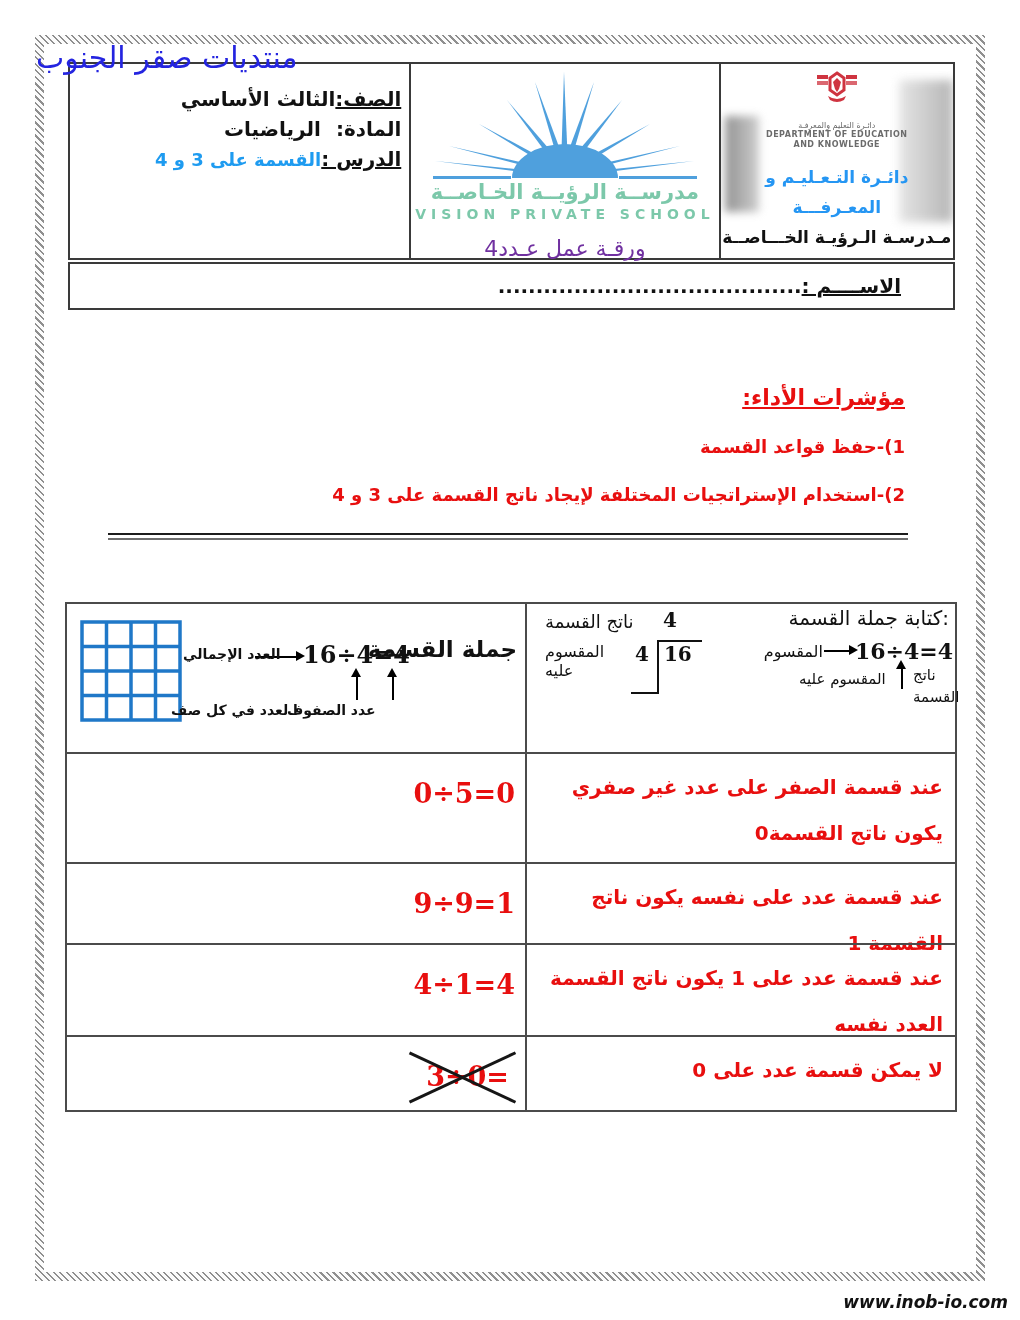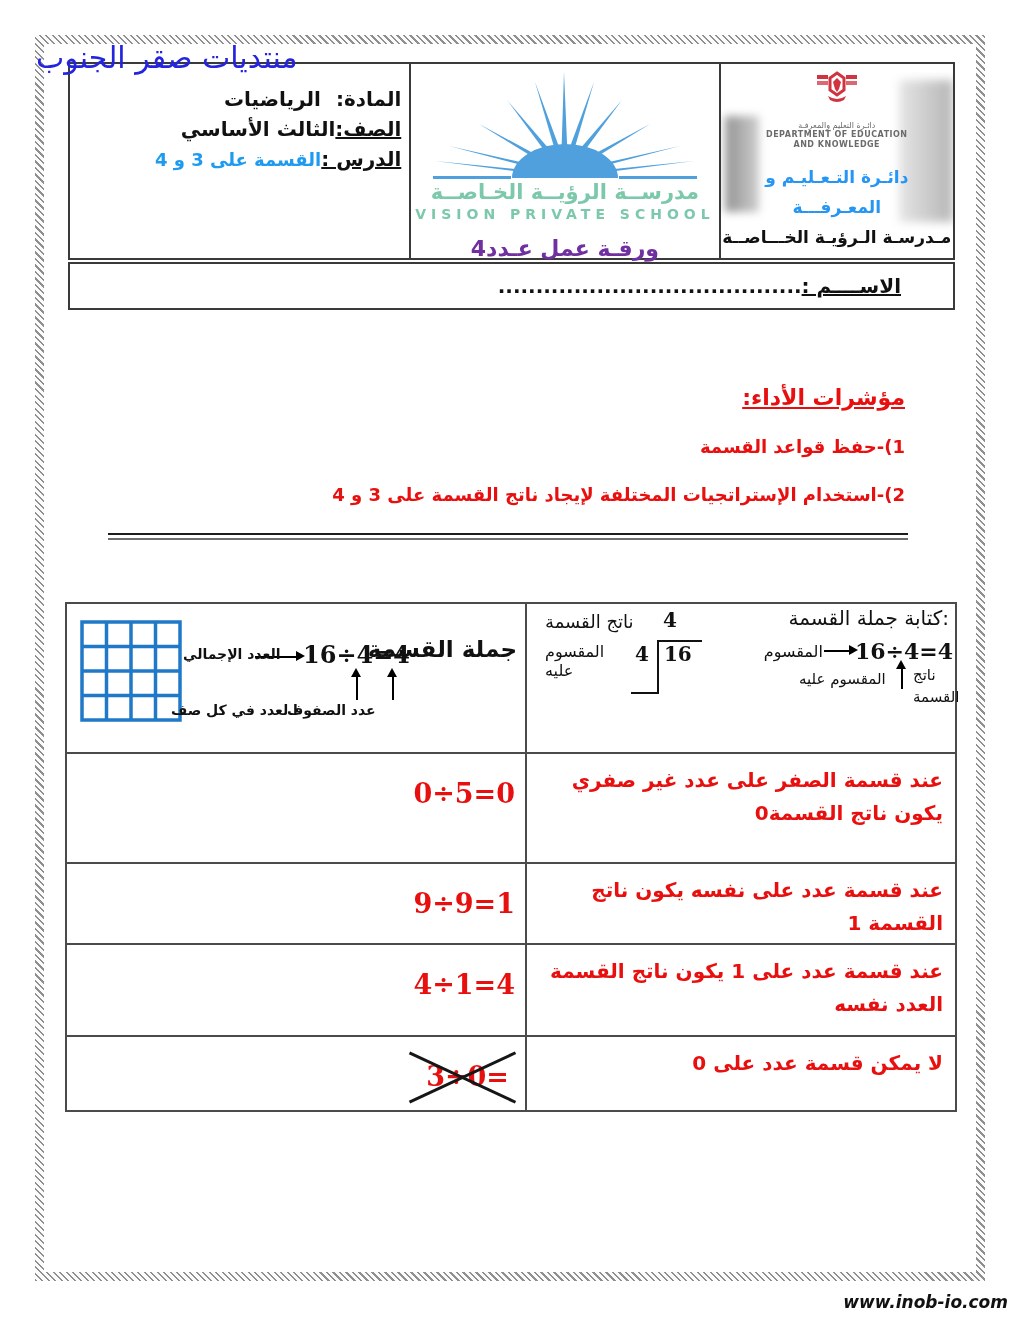--- a/index.html
+++ b/index.html
@@ -25,21 +25,21 @@
   .h-cell{box-sizing:border-box;height:100%;}
   .h-left{width:342px;border-right:2px solid #3a3a3a;direction:rtl;
     padding:20px 8px 0 4px;font-weight:bold;font-size:20px;line-height:30px;}
   .h-mid{width:310px;border-right:2px solid #3a3a3a;text-align:center;padding-top:4px;}
   .h-right{width:233px;position:relative;text-align:center;padding-top:6px;overflow:hidden;}
   .u{text-decoration:underline;}
   .lesson{color:#1e9bf0;font-size:18px;}
   .subject-val{margin-right:8px;}
   .school-name-ar{color:#7cc8aa;font-size:21px;font-weight:bold;margin-top:-4px;}
   .school-name-en{color:#7cc8aa;font-size:14px;font-weight:bold;letter-spacing:5px;margin-top:2px;}
-  .worksheet-title{color:#7030a0;font-size:22px;font-weight:bold;margin-top:14px;direction:rtl;}
+  .worksheet-title{color:#7030a0;font-size:22px;font-weight:normal;margin-top:14px;direction:rtl;}
   .dept-logo-block{position:relative;z-index:2;}
   .dept-logo-ar{font-size:8px;color:#6b6b6b;margin-top:1px;}
   .dept-logo-en{font-size:8px;color:#6b6b6b;letter-spacing:.5px;font-weight:bold;line-height:10px;}
   .dept-lines{position:relative;z-index:2;margin-top:12px;direction:rtl;
     font-weight:bold;font-size:17px;line-height:30px;}
   .dept-line-blue{color:#2596f3;}
   .smudge-l{position:absolute;left:4px;top:52px;width:34px;height:96px;
     background:linear-gradient(90deg,#6f6f6f,#bdbdbd);filter:blur(4px);opacity:.75;z-index:1;}
   .smudge-r{position:absolute;right:0;top:16px;width:54px;height:142px;
     background:linear-gradient(90deg,#d8d8d8,#8f8f8f);filter:blur(5px);opacity:.65;z-index:1;}
@@ -61,21 +61,21 @@
   .mtable{
     position:absolute;left:65px;top:602px;width:888px;box-sizing:content-box;
     display:grid;grid-template-columns:460px 428px;
     grid-template-rows:148px 110px 81px 92px 75px;
     border:2px solid #4b4b4b;background:#fff;
   }
   .cell{box-sizing:border-box;position:relative;}
   .bR{border-right:2px solid #4b4b4b;}
   .bT{border-top:2px solid #4b4b4b;}
   .c-rule{direction:rtl;text-align:right;padding:10px 12px 0 16px;
-    color:#e80f0f;font-weight:bold;font-size:20px;line-height:33px;}
+    color:#e80f0f;font-weight:bold;font-size:20px;line-height:46px;}
   .c-eq{text-align:right;padding:8px 10px 0 0;}
   .eq{direction:ltr;unicode-bidi:bidi-override;display:inline-block;
     font-family:"DejaVu Serif",serif;font-weight:bold;font-size:27px;color:#e80f0f;margin-top:16px;}
   .crossed{position:relative;display:inline-block;padding:0 6px;}
   .crossed::before,.crossed::after{content:"";position:absolute;left:-16px;right:-6px;top:48%;height:3px;background:#161616;}
   .crossed::before{transform:rotate(25deg);}
   .crossed::after{transform:rotate(-25deg);}
   
   .arr-r{display:inline-block;position:relative;height:0;border-top:2.5px solid #000;vertical-align:middle;}
   .arr-r::after{content:"";position:absolute;right:-9px;top:-7px;border:5.5px solid transparent;border-left:9px solid #000;}
@@ -119,25 +119,25 @@
 <body>
 
 <div class="page-frame"></div>
 
 <div class="watermark">منتديات صقر الجنوب</div>
 
 <div class="header-table">
 
   <div class="h-cell h-left">
     <div>
+      <span class="u">الصف:</span><span>الثالث الأساسي</span>
+    </div>
+    <div>
       <span>المادة:</span>
       <span class="subject-val">الرياضيات</span>
-    </div>
-    <div>
-      <span class="u">الصف:</span><span>الثالث الأساسي</span>
     </div>
     <div>
       <span class="u">الدرس :</span><span class="lesson">القسمة على 3 و 4</span>
     </div>
   </div>
 
   <div class="h-cell h-mid">
     <span>
       <svg width="272" height="112" viewBox="0 0 272 112">
         <g fill="#4fa0dd">

